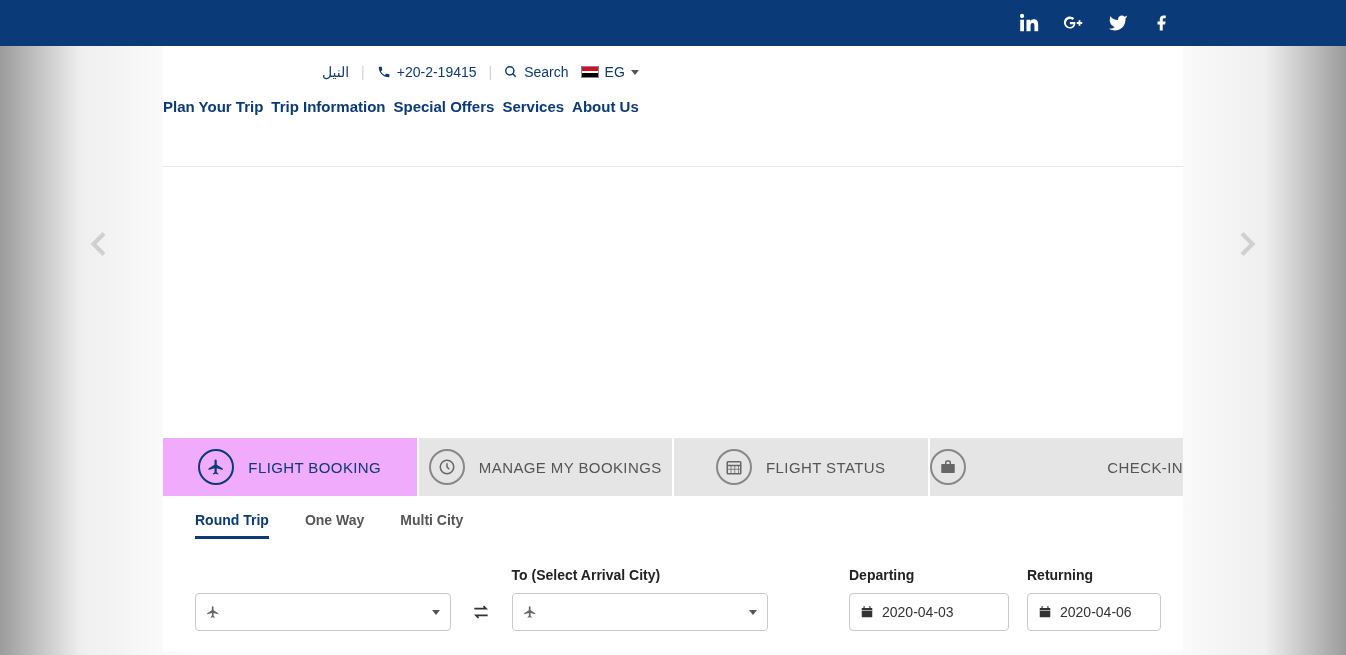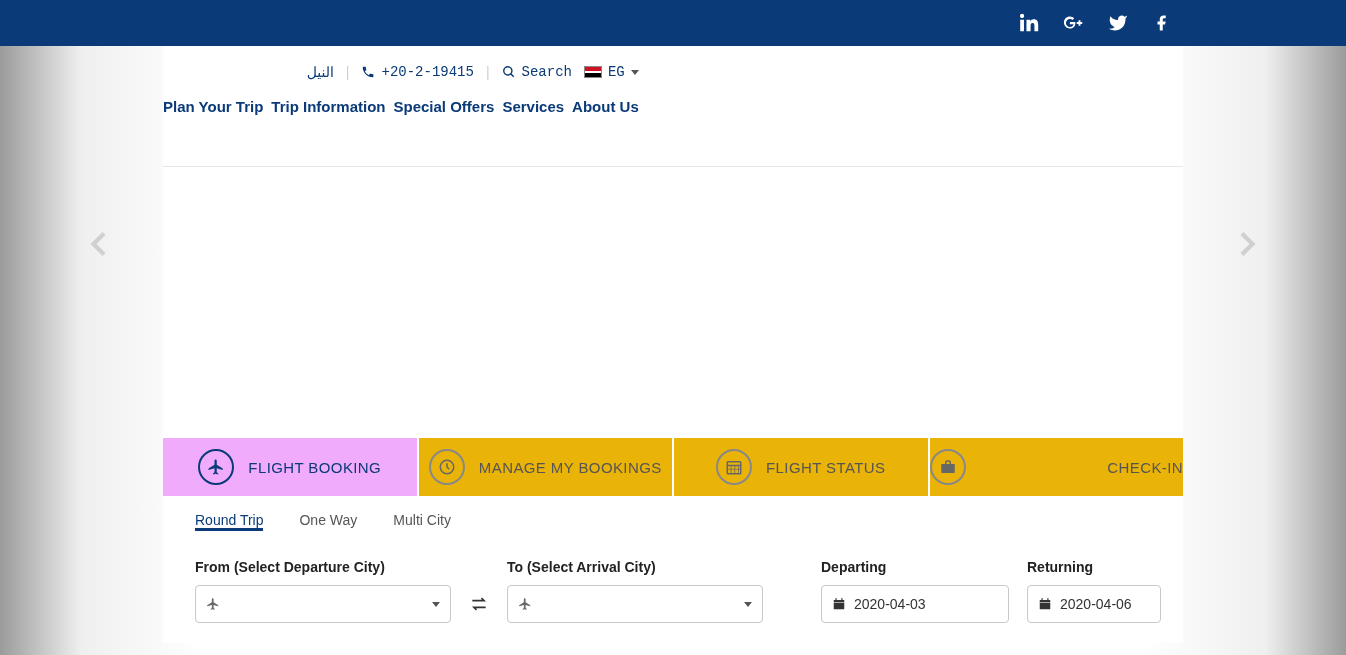--- a/index.html
+++ b/index.html
@@ -53,21 +53,21 @@
   .util-row {
     display: flex;
     justify-content: flex-end;
     align-items: center;
     gap: 12px;
     font-size: 14px;
     color: #0a3a78;
     margin-bottom: 18px;
   }
   .util-sep { color: #cfcfcf; }
-  .util-item { display: inline-flex; align-items: center; gap: 6px; cursor: pointer; font-family: Liberation Mono, monospace; }
+  .util-item { display: inline-flex; align-items: center; gap: 6px; cursor: pointer; }
   .util-item.lang-ar { font-family: 'Segoe UI', Tahoma, sans-serif; }
   .nav-row {
     display: flex;
     justify-content: flex-end;
     gap: 8px;
     font-weight: bold;
     font-size: 15px;
   }
   .nav-item { color: #0a3a78; cursor: pointer; }
   .carousel-area {
@@ -90,21 +90,21 @@
     margin: 0 auto;
     display: flex;
     height: 58px;
   }
   .tab {
     flex: 1;
     display: flex;
     align-items: center;
     justify-content: center;
     gap: 14px;
-    background: #eab308;
+    background: #e5e5e5;
     border-right: 2px solid #fff;
     cursor: pointer;
     font-size: 15px;
     color: #555;
     letter-spacing: 0.4px;
   }
   .tab:last-child { border-right: none; justify-content: space-between; }
   .tab.active { background: #f0abfc; color: #0a3a78; }
   .tab-iconwrap {
     width: 36px; height: 36px;
@@ -122,21 +122,22 @@
   .trip-type-row {
     display: flex;
     gap: 36px;
     font-size: 14px;
     color: #555;
     margin-bottom: 28px;
     margin-left: 10px;
   }
   .trip-type {
     cursor: pointer;
-    font-weight: normal;
+    padding-bottom: 8px;
+    font-weight: bold;
   }
   .trip-type.active {
     color: #0a3a78;
     border-bottom: 3px solid #0a3a78;
   }
   .fields-row {
     display: flex;
     align-items: flex-end;
     gap: 18px;
     margin-left: 10px;
@@ -162,21 +163,21 @@
   .date-input-wrap {
     width: 160px; height: 38px;
     border: 1px solid #c9c9c9;
     border-radius: 4px;
     display: flex; align-items: center;
     padding: 0 10px;
     gap: 8px;
     color: #333;
     font-size: 14px;
   }
-  .departing-field { width: 188px; }
+  .departing-field { width: 160px; }
   .returning-field { width: 134px; }
   .flag-eg {
     display:inline-block;width:18px;height:12px;position:relative;background:#fff;overflow:hidden;border:1px solid #888;
   }
   .flag-eg::before{content:"";position:absolute;top:0;left:0;right:0;height:4px;background:#ce1126;}
   .flag-eg::after{content:"";position:absolute;bottom:0;left:0;right:0;height:4px;background:#000;}
   .caret-down {
     width:0;height:0;border-left:4px solid transparent;border-right:4px solid transparent;border-top:5px solid #555;display:inline-block;
   }
 </style>
@@ -302,21 +303,20 @@
 
 <div class="form-area">
   <div class="trip-type-row">
     <span class="trip-type active">Round Trip</span>
     <span class="trip-type">One Way</span>
     <span class="trip-type">Multi City</span>
   </div>
 
   <div class="fields-row">
     <div class="field-group">
-      <span class="field-label">From (Select Departure City)</span>
       <div class="city-select">
         <svg width="14" height="14" viewBox="0 0 24 24" fill="#666">
             <path d="M21 16v-2l-8-5V3.5a1.5 1.5 0 00-3 0V9l-8 5v2l8-2.5V19l-2 1.5V22l3.5-1 3.5 1v-1.5L13 19v-5.5l8 2.5z"></path>
           </svg>
         <span class="caret-down"></span>
       </div>
     </div>
 
     <div class="swap-btn">
       <svg width="20" height="20" viewBox="0 0 24 24" fill="none" stroke="#333" stroke-width="2">

